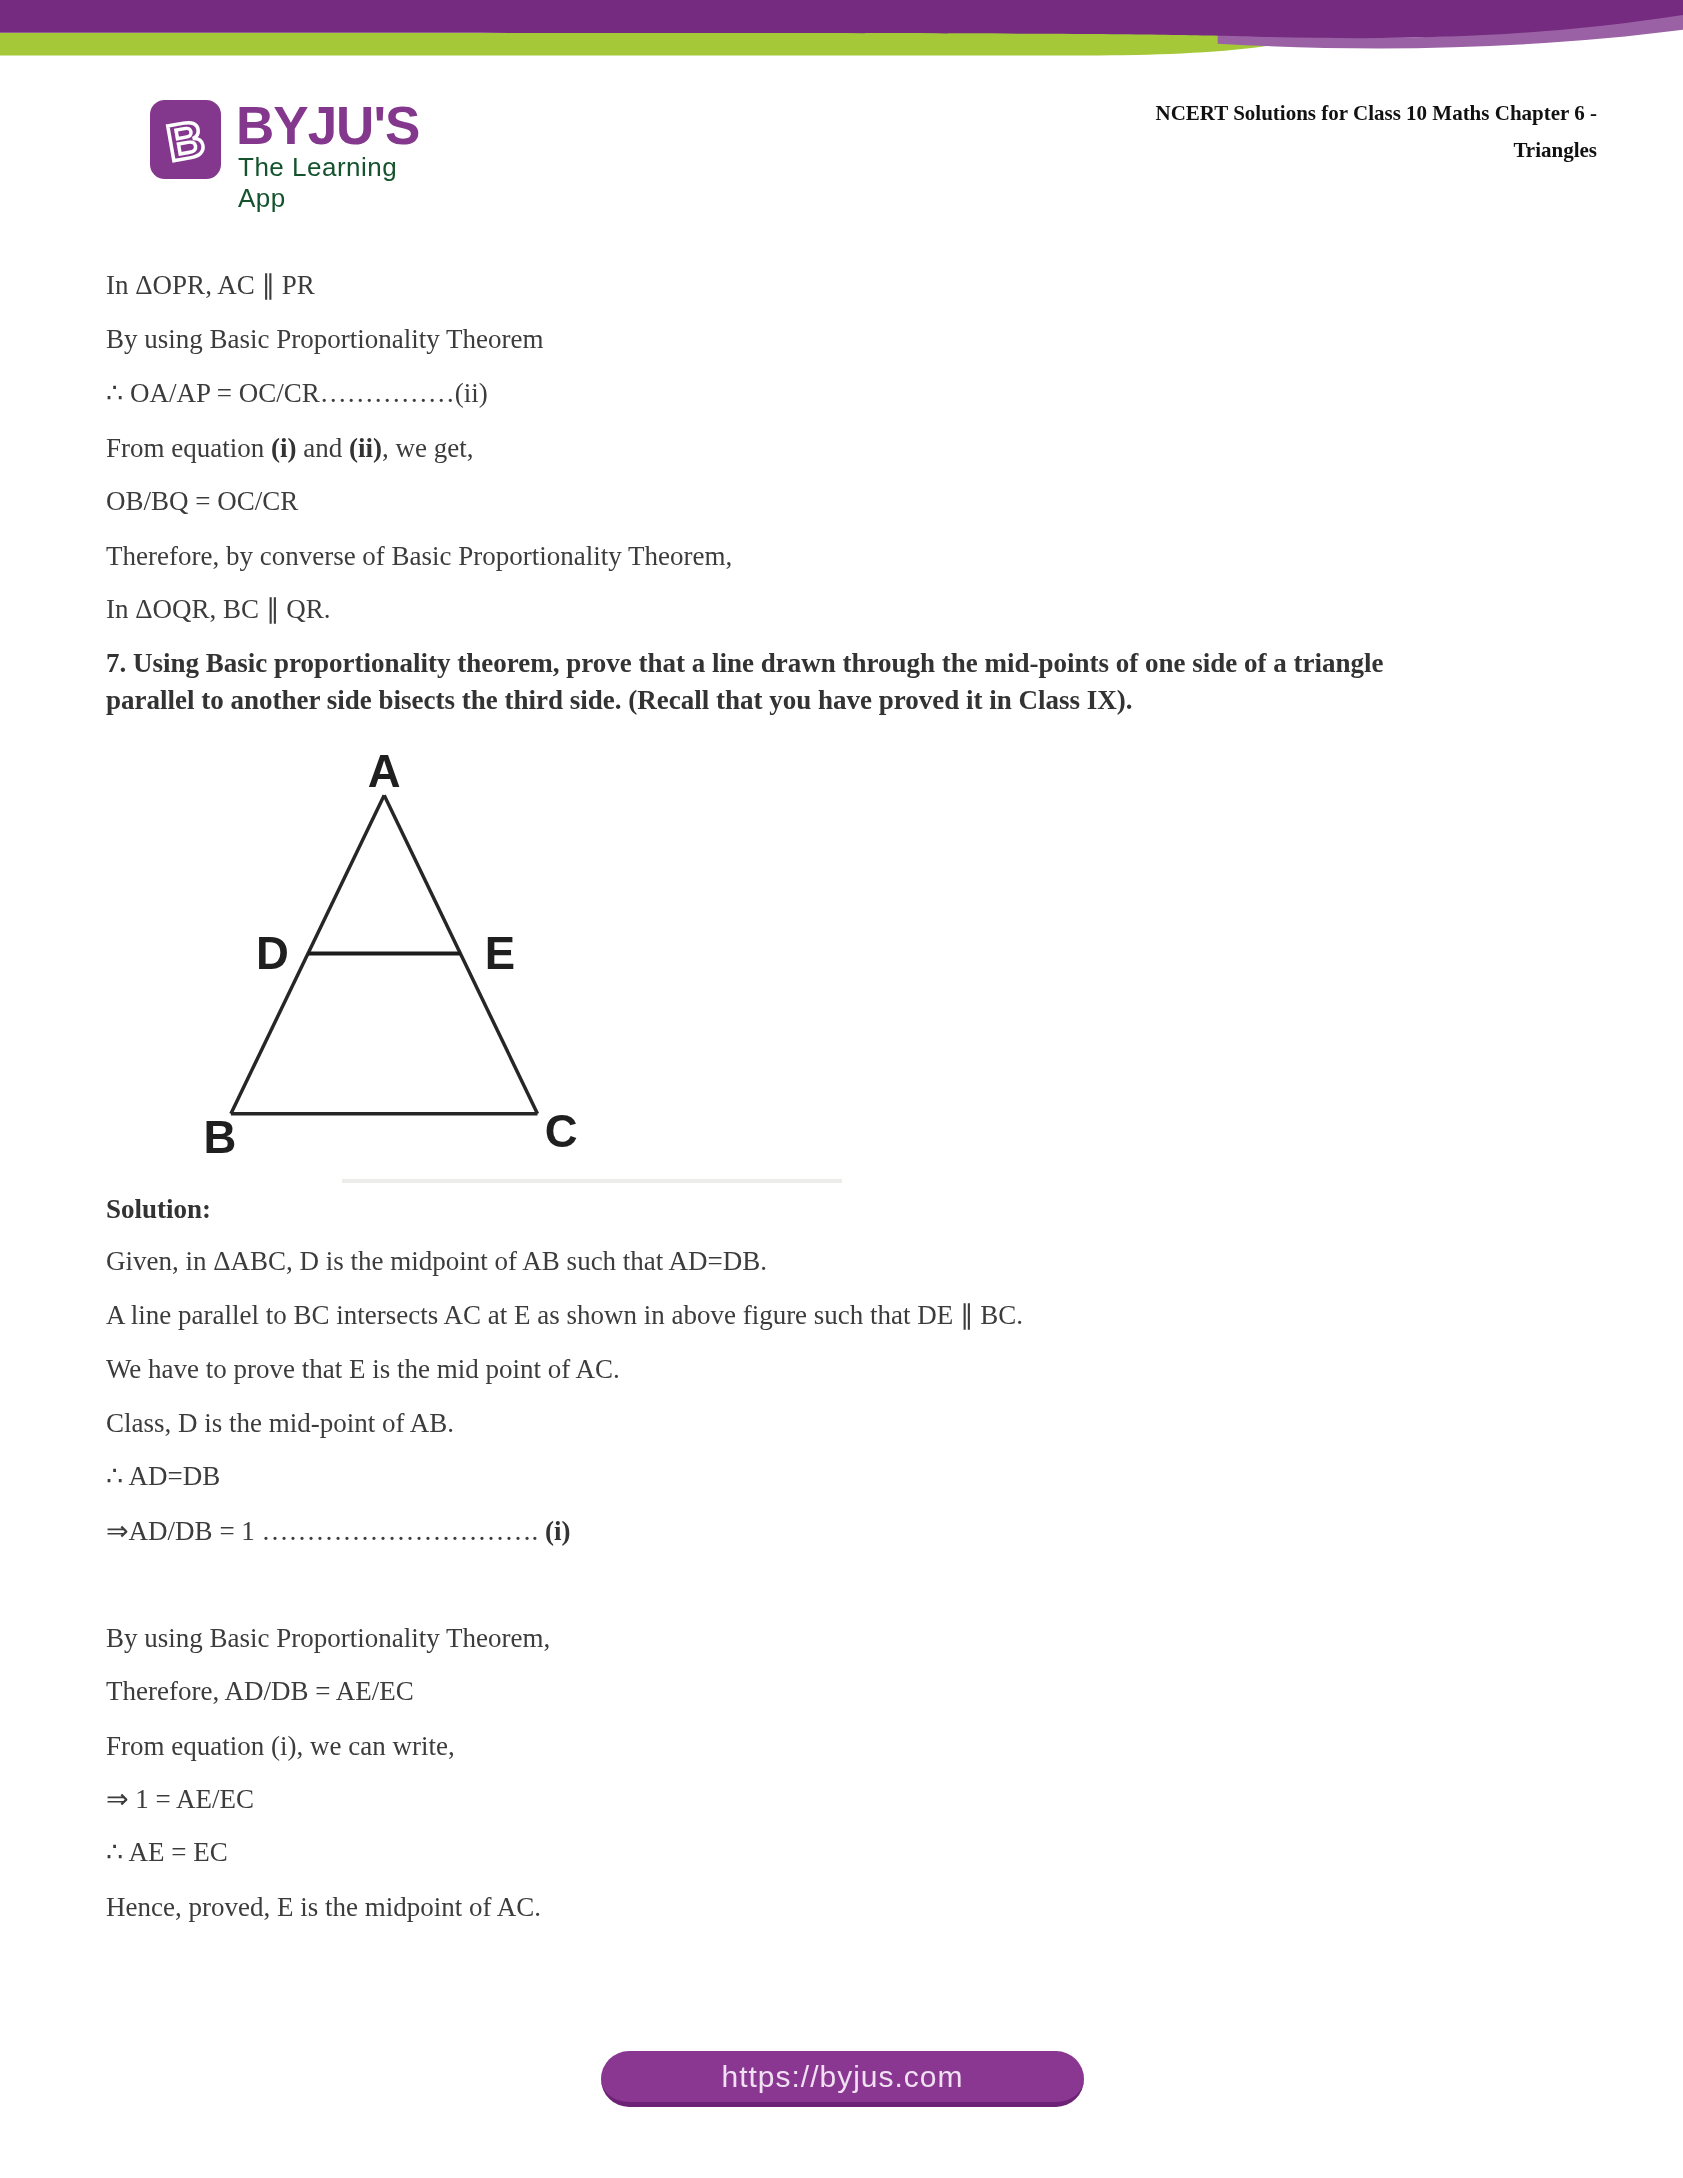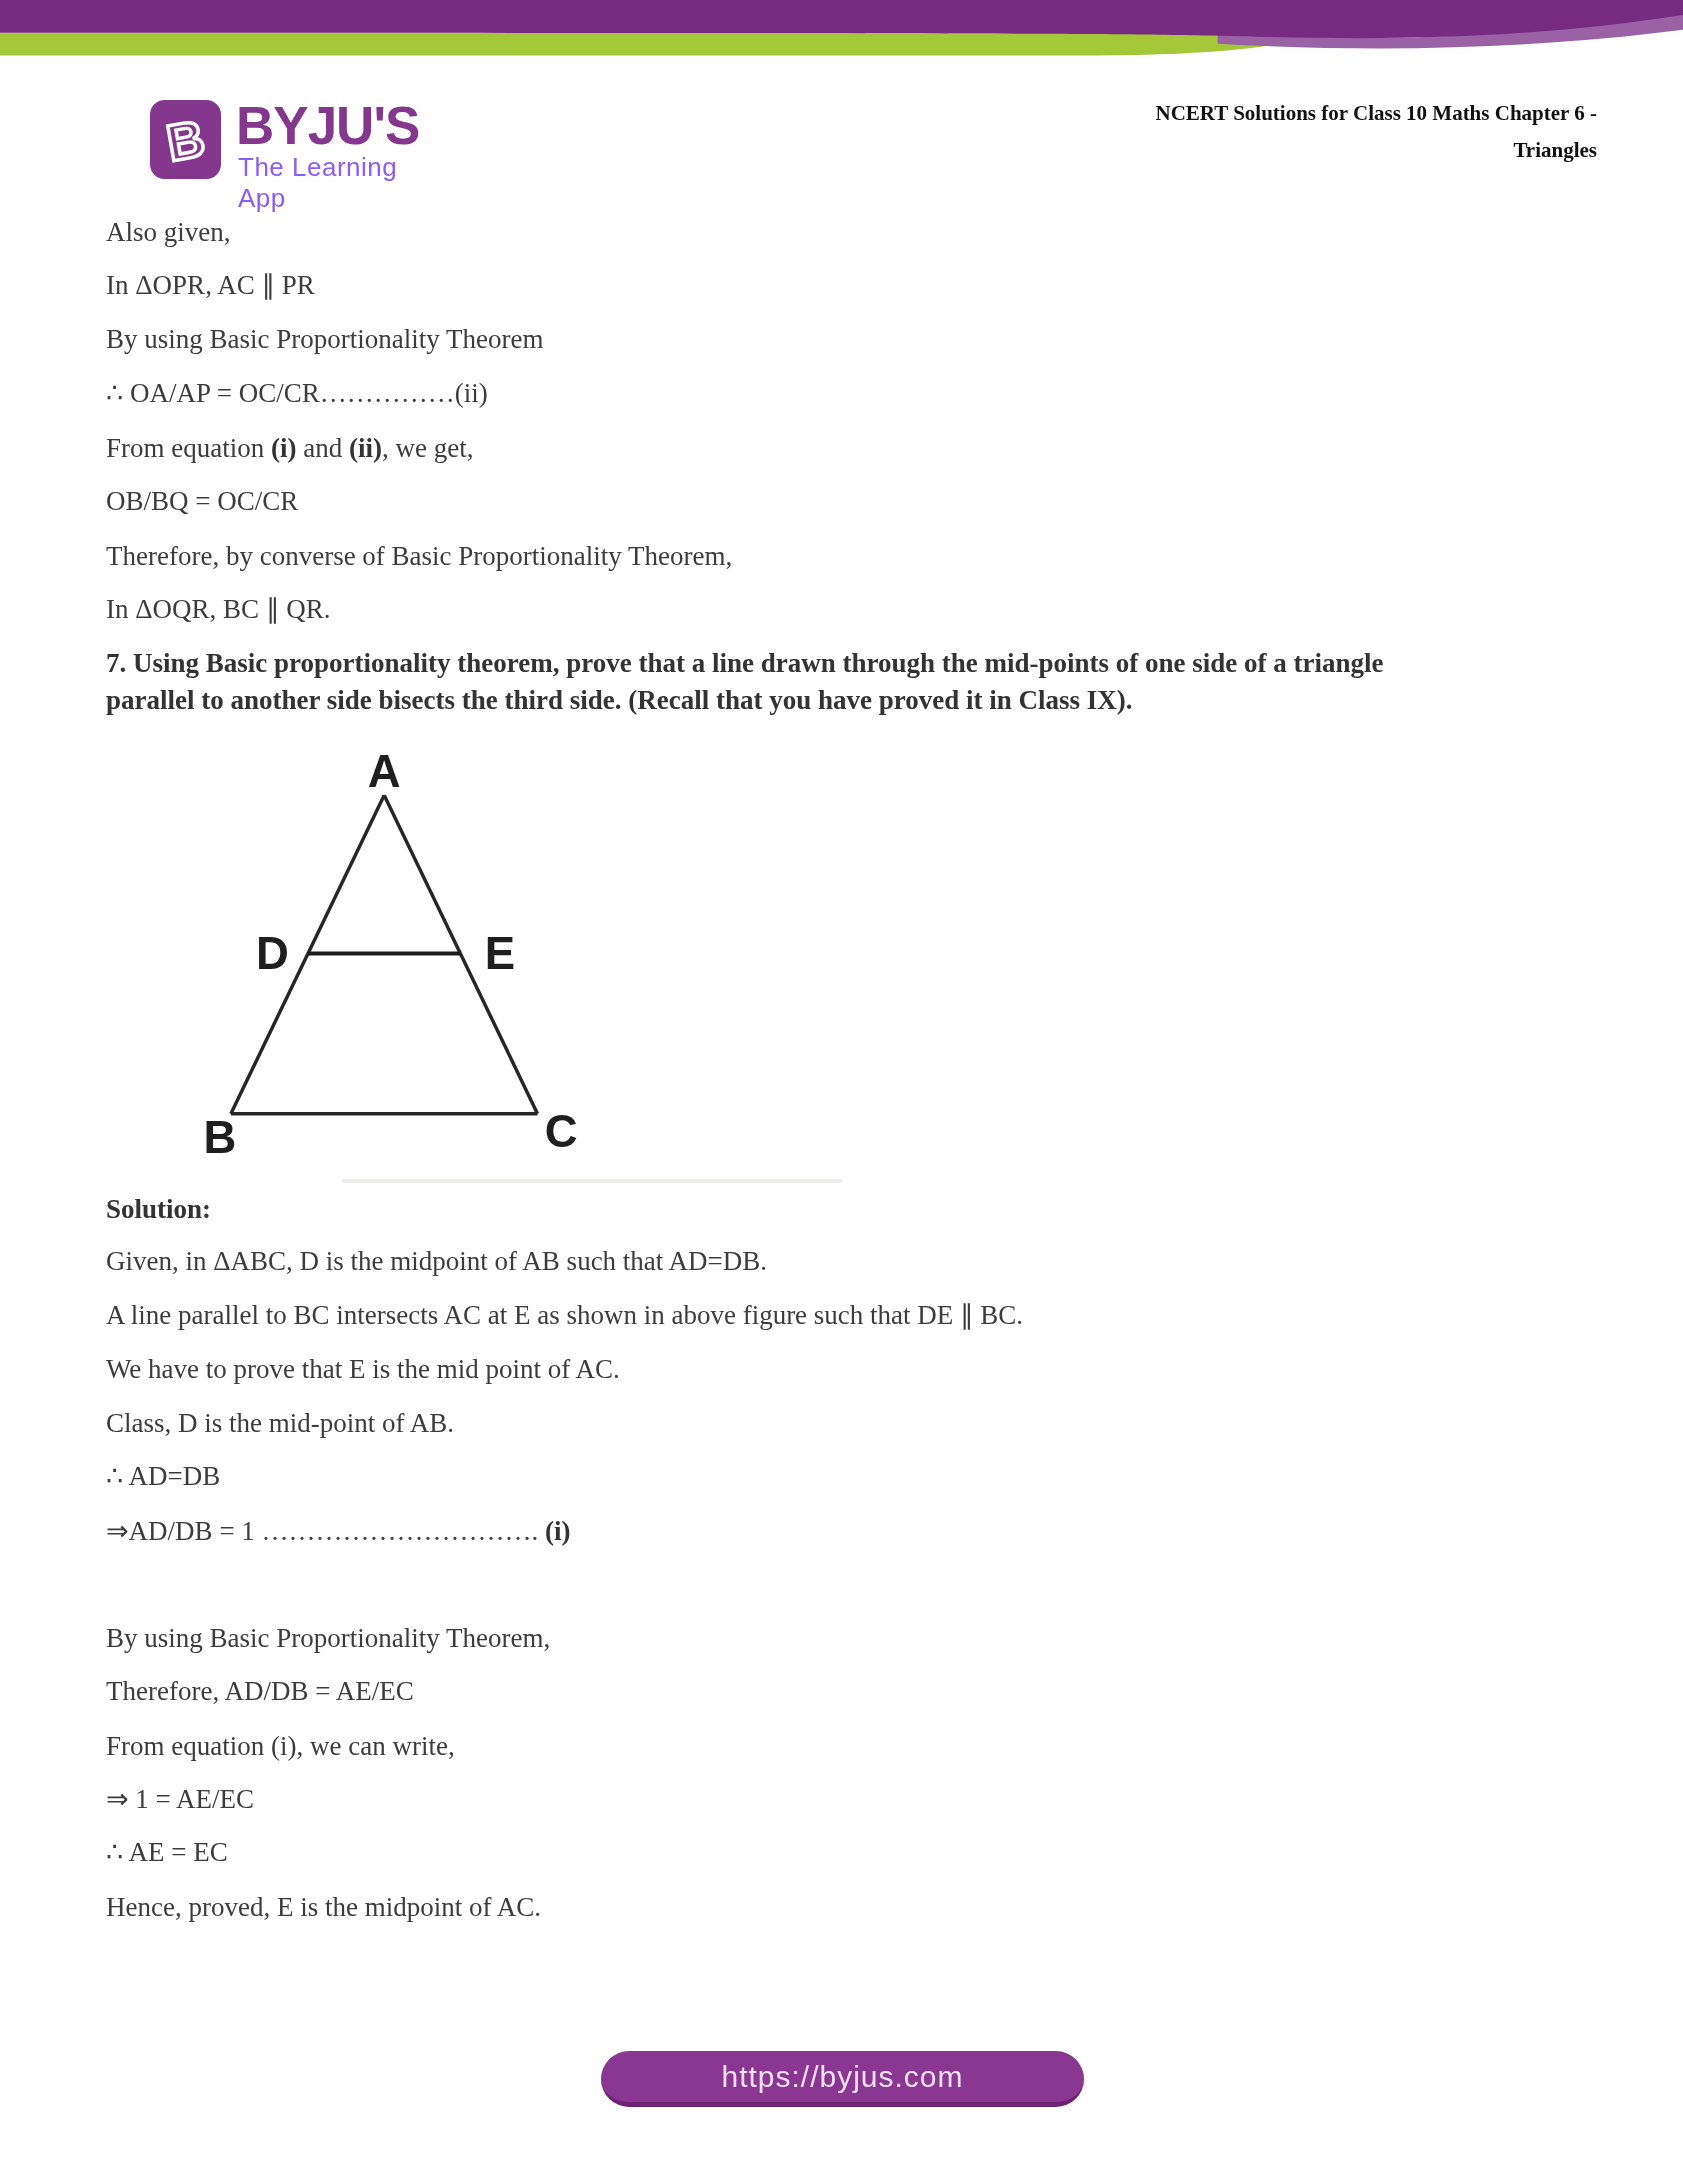--- a/index.html
+++ b/index.html
@@ -16,21 +16,21 @@
   .logo{position:absolute;left:149px;top:99px;width:297px;height:85px;}
   .logo-icon{position:absolute;left:0;top:0;}
   .logo-wordmark{
     position:absolute;left:87px;top:-4px;
     font-family:"Liberation Sans", sans-serif;
     font-weight:bold;font-size:53px;letter-spacing:-1px;color:#84388d;
   }
   .logo-tagline{
     position:absolute;left:89px;top:53px;
     font-family:"Liberation Sans", sans-serif;
-    font-size:26px;color:#8b5cf6;letter-spacing:0.5px;
+    font-size:26px;color:#14532d;letter-spacing:0.5px;
   }
   .doc-title{
     position:absolute;top:95px;right:86px;width:752px;
     text-align:right;
     font-family:"Liberation Serif", serif;
     font-weight:bold;font-size:21px;line-height:37px;color:#111;
   }
   .bline{
     position:absolute;left:106px;width:1485px;
     font-size:27px;line-height:32px;white-space:nowrap;
@@ -79,21 +79,20 @@
     </svg>
     <div class="logo-wordmark">BYJU'S</div>
     <div class="logo-tagline">The Learning App</div>
   </div>
 
   <div class="doc-title">
     <div>NCERT Solutions for Class 10 Maths Chapter 6 -</div>
     <div>Triangles</div>
   </div>
 
-  <div class="bline" style="top:216px">Also given,</div>
   <div class="bline" style="top:269px">In ΔOPR, AC ∥ PR</div>
   <div class="bline" style="top:323px">By using Basic Proportionality Theorem</div>
   <div class="bline" style="top:377px">∴ OA/AP = OC/CR……………(ii)</div>
   <div class="bline" style="top:432px"><span>From equation </span><span class="bold">(i)</span><span> and </span><span class="bold">(ii)</span><span>, we get,</span></div>
   <div class="bline" style="top:485px">OB/BQ = OC/CR</div>
   <div class="bline" style="top:540px">Therefore, by converse of Basic Proportionality Theorem,</div>
   <div class="bline" style="top:593px">In ΔOQR, BC ∥ QR.</div>
 
   <div class="question">
     <div>7. Using Basic proportionality theorem, prove that a line drawn through the mid-points of one side of a triangle</div>

